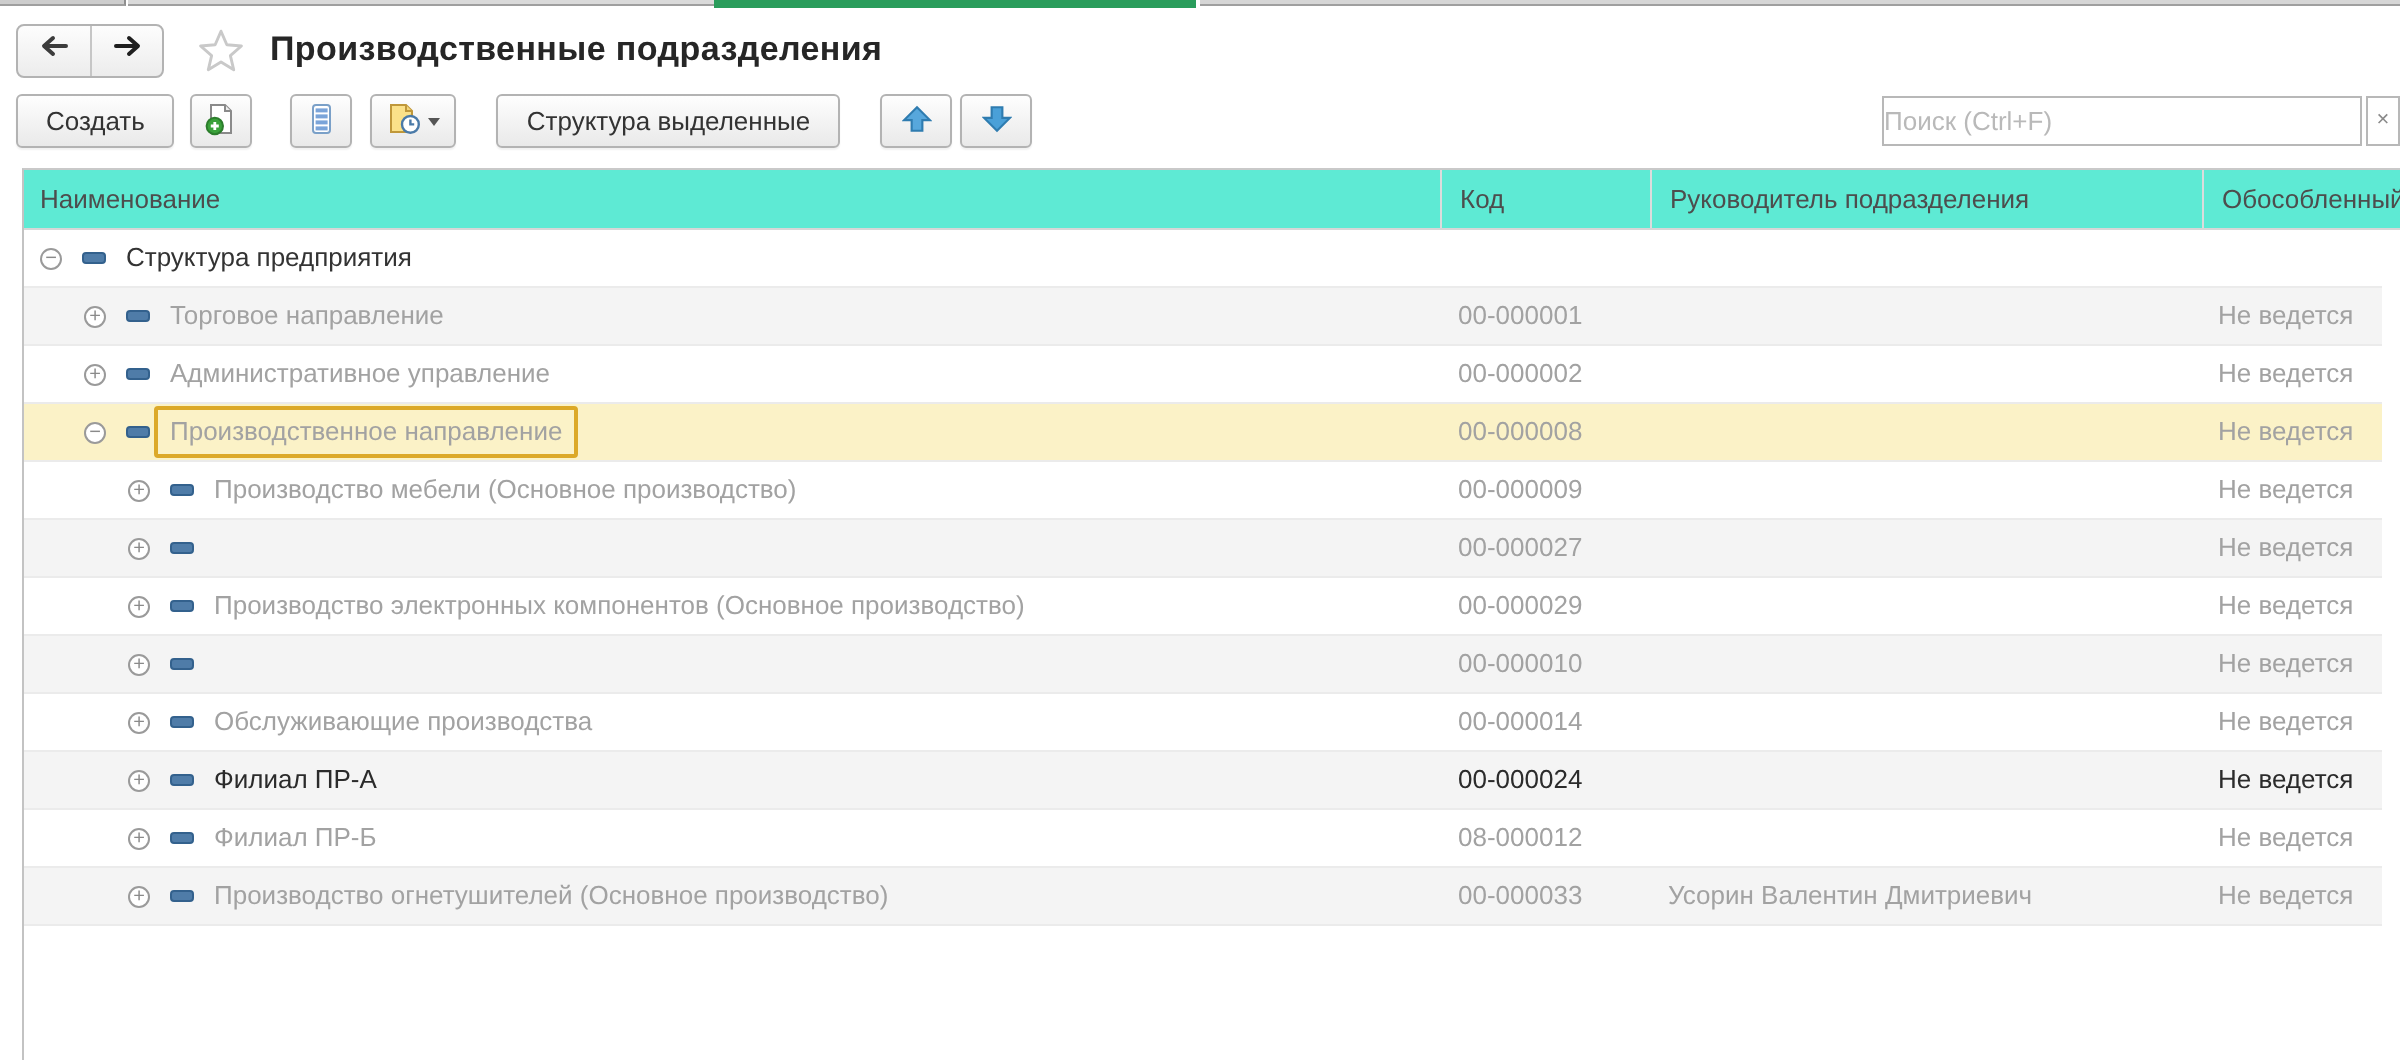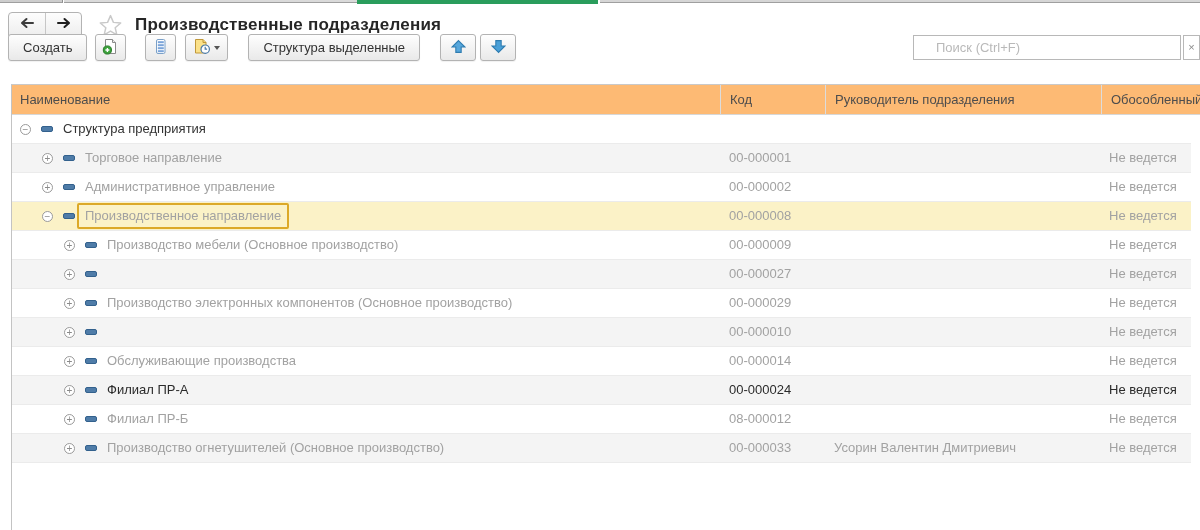--- a/index.html
+++ b/index.html
@@ -17,35 +17,35 @@
 
   
   .navbar { position:absolute; top:10px; left:8px; right:8px; height:30px; display:flex; align-items:center; }
   .navgroup { display:flex; border:1px solid #b3b3b3; border-radius:4px; overflow:hidden; background:linear-gradient(#fdfdfd,#ececec); height:27px; }
   .navbtn { width:36px; height:25px; display:flex; align-items:center; justify-content:center; cursor:pointer; }
   .navbtn + .navbtn { border-left:1px solid #c6c6c6; }
   .star { margin-left:16px; display:flex; align-items:center; }
   .page-title { margin-left:12px; font-size:17px; font-weight:bold; color:#262626; letter-spacing:.2px; }
 
   
-  .toolbar { position:absolute; top:34px; left:8px; right:0; height:27px; display:flex; align-items:center; }
+  .toolbar { position:absolute; top:47px; left:8px; right:0; height:27px; display:flex; align-items:center; }
   .btn { height:27px; border:1px solid #b3b3b3; border-radius:3px; background:linear-gradient(#fefefe,#e9e9e9); color:#333; font-size:13px; display:flex; align-items:center; justify-content:center; cursor:pointer; box-shadow:0 1px 1px rgba(0,0,0,.06); }
   .btn-text { padding:0 14px; }
   .btn-icon { width:31px; }
   .btn-icon-wide { width:43px; gap:3px; }
   .caret { width:0; height:0; border-left:3.5px solid transparent; border-right:3.5px solid transparent; border-top:4px solid #555; }
   .sp8 { width:8px; } .sp19 { width:19px; } .sp9 { width:9px; } .sp20 { width:20px; } .sp4 { width:4px; }
   .searchwrap { position:absolute; right:0; top:0; height:26px; display:flex; align-items:center; }
-  .search-input { width:268px; height:25px; border:1px solid #b8b8b8; font-size:13px; padding:0 22px; color:#444; outline:none; }
+  .search-input { width:240px; height:25px; border:1px solid #b8b8b8; font-size:13px; padding:0 0; color:#444; outline:none; }
   .search-input::placeholder { color:#b9b9b9; }
   .clear-btn { width:17px; height:25px; margin-left:2px; border:1px solid #b8b8b8; background:#fff; color:#8a8a8a; font-size:11px; display:flex; align-items:center; justify-content:center; cursor:pointer; }
 
   
   .grid-wrap { position:absolute; top:84px; left:11px; width:1189px; height:446px; border-left:1px solid #c3c3c3; border-top:1px solid #c9c9c9; }
-  .grid-header { display:grid; grid-template-columns:708px 105px 276px 1fr; width:1189px; height:30px; background:#fdba74; border-bottom:1px solid #d7d7d7; }
+  .grid-header { display:grid; grid-template-columns:708px 105px 276px 1fr; width:1189px; height:30px; background:#5eead4; border-bottom:1px solid #d7d7d7; }
   .hcell { font-size:13px; color:#4d4d4d; line-height:29px; padding-left:8px; white-space:nowrap; overflow:hidden; cursor:pointer; }
   .hcell + .hcell { border-left:1px solid #dcdcdc; padding-left:9px; }
   .grid-body { width:1179px; }
   .grow { display:grid; grid-template-columns:708px 105px 276px 1fr; height:29px; border-bottom:1px solid #ebebeb; background:#fff; cursor:pointer; }
   .grow.zebra { background:#f4f4f4; }
   .grow.selected { background:#fbf2c7; }
   .cell { font-size:13px; line-height:28px; white-space:nowrap; overflow:hidden; color:#a2a2a2; }
   .cell-code, .cell-mgr { padding-left:9px; }
   .cell-sep { padding-left:8px; }
   .grow.root .cell { color:#333; }

